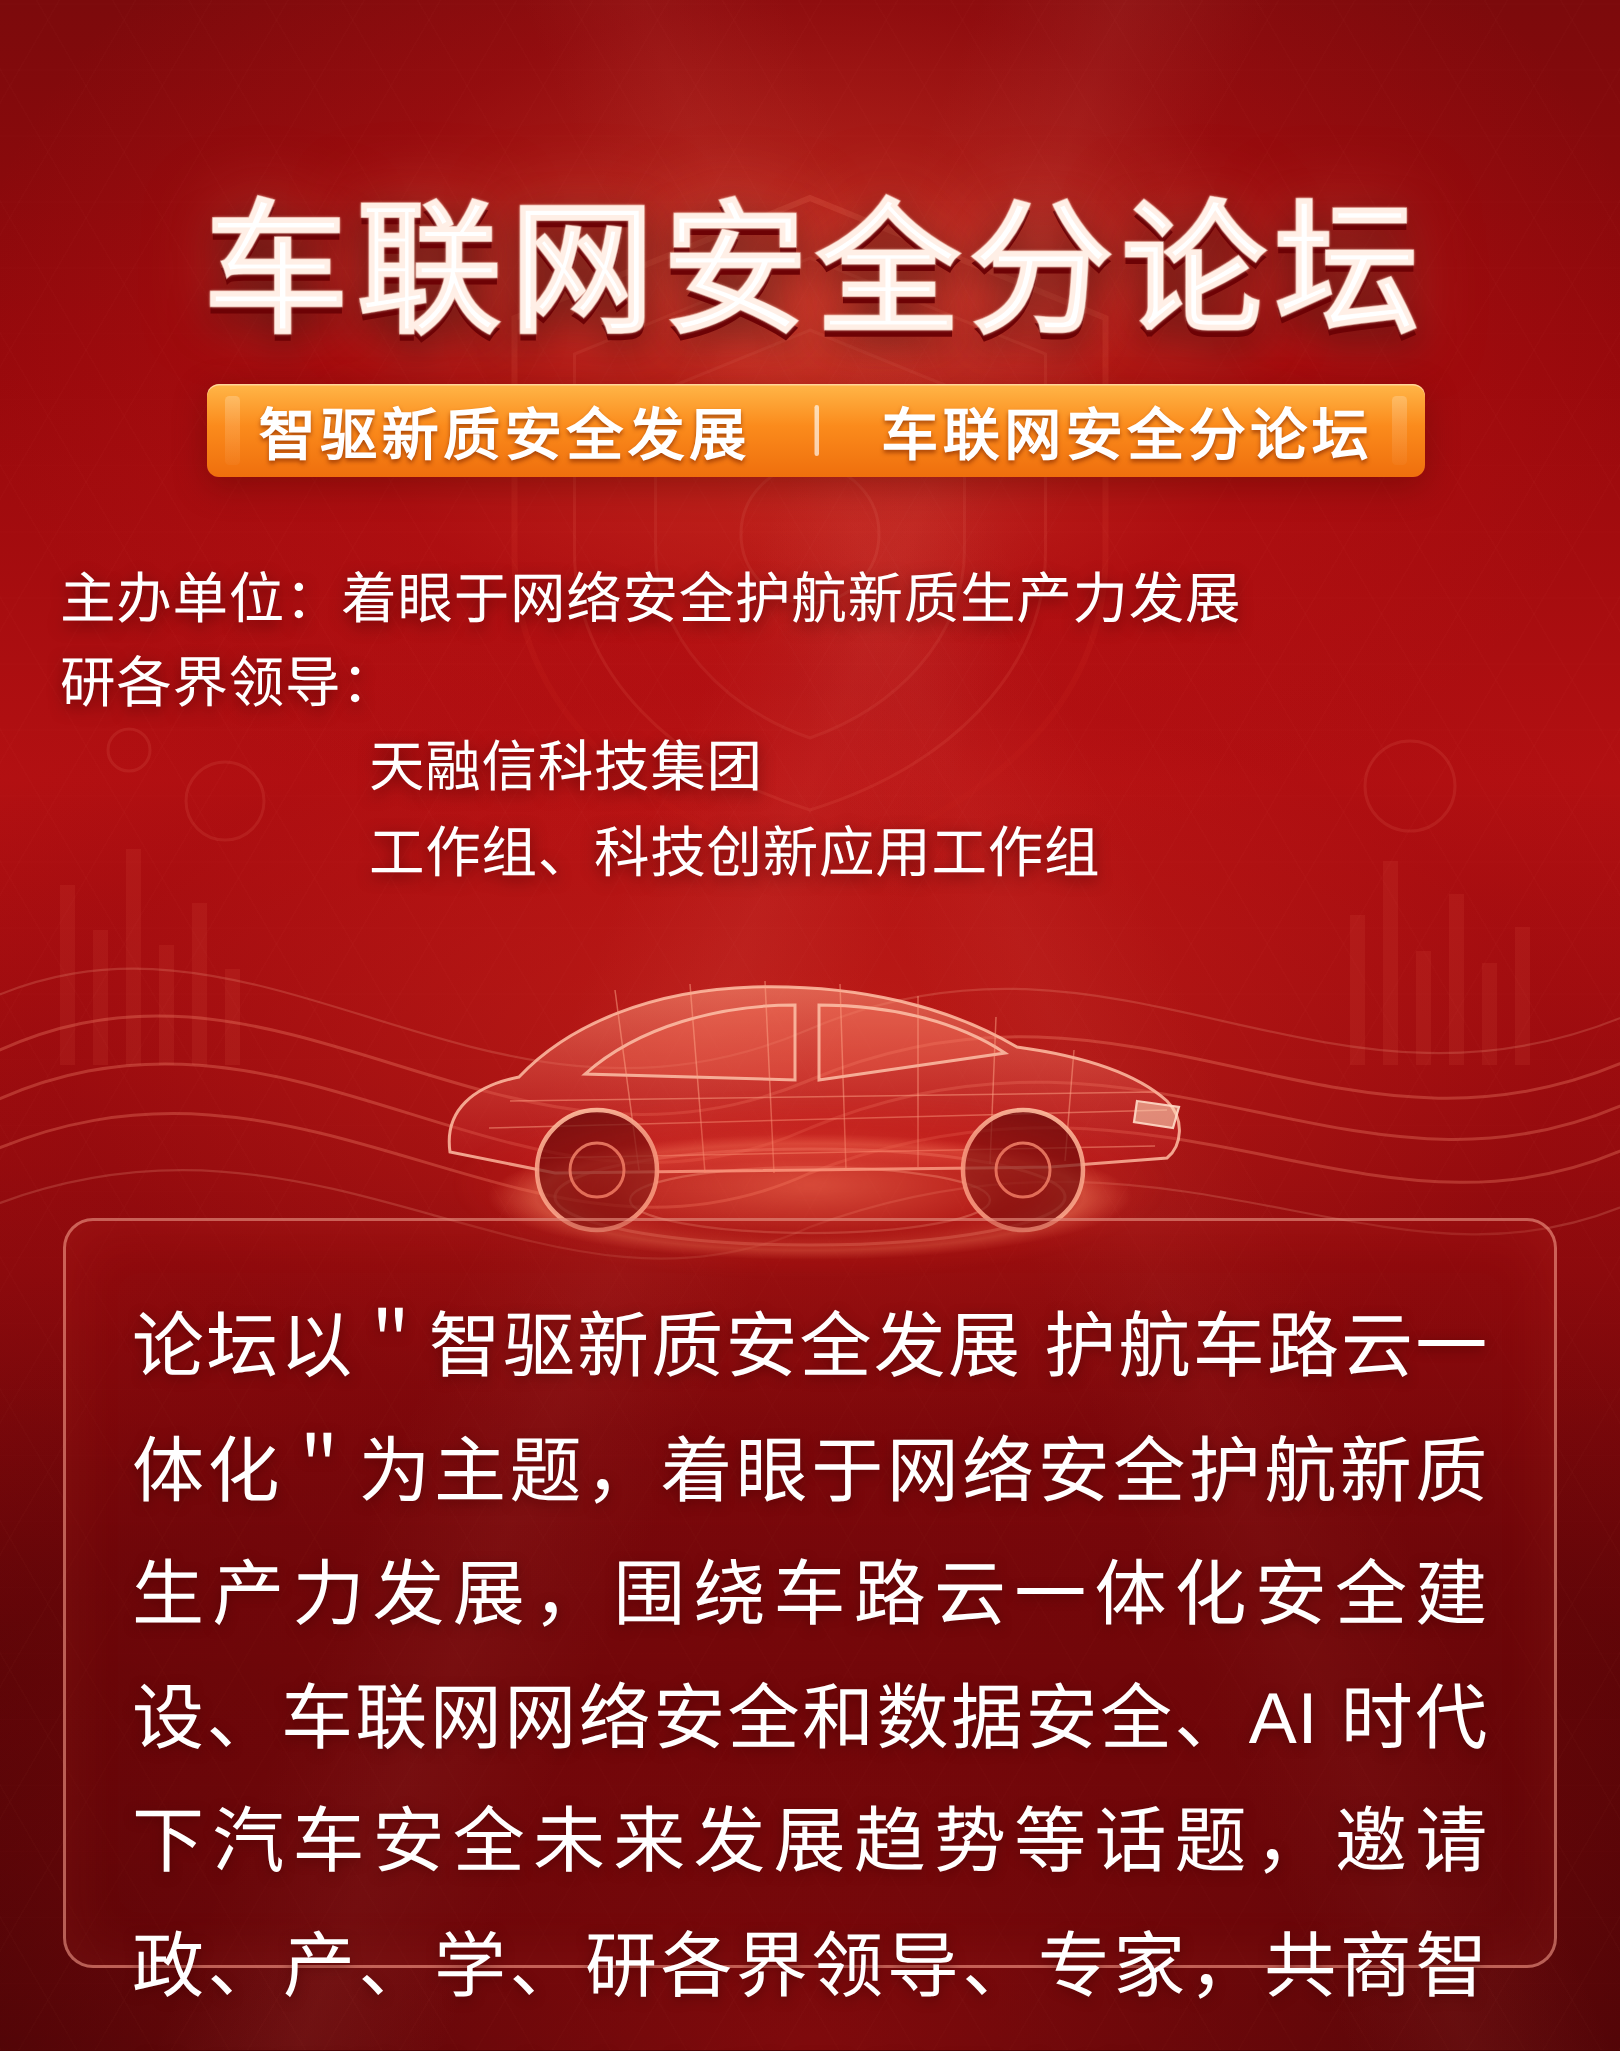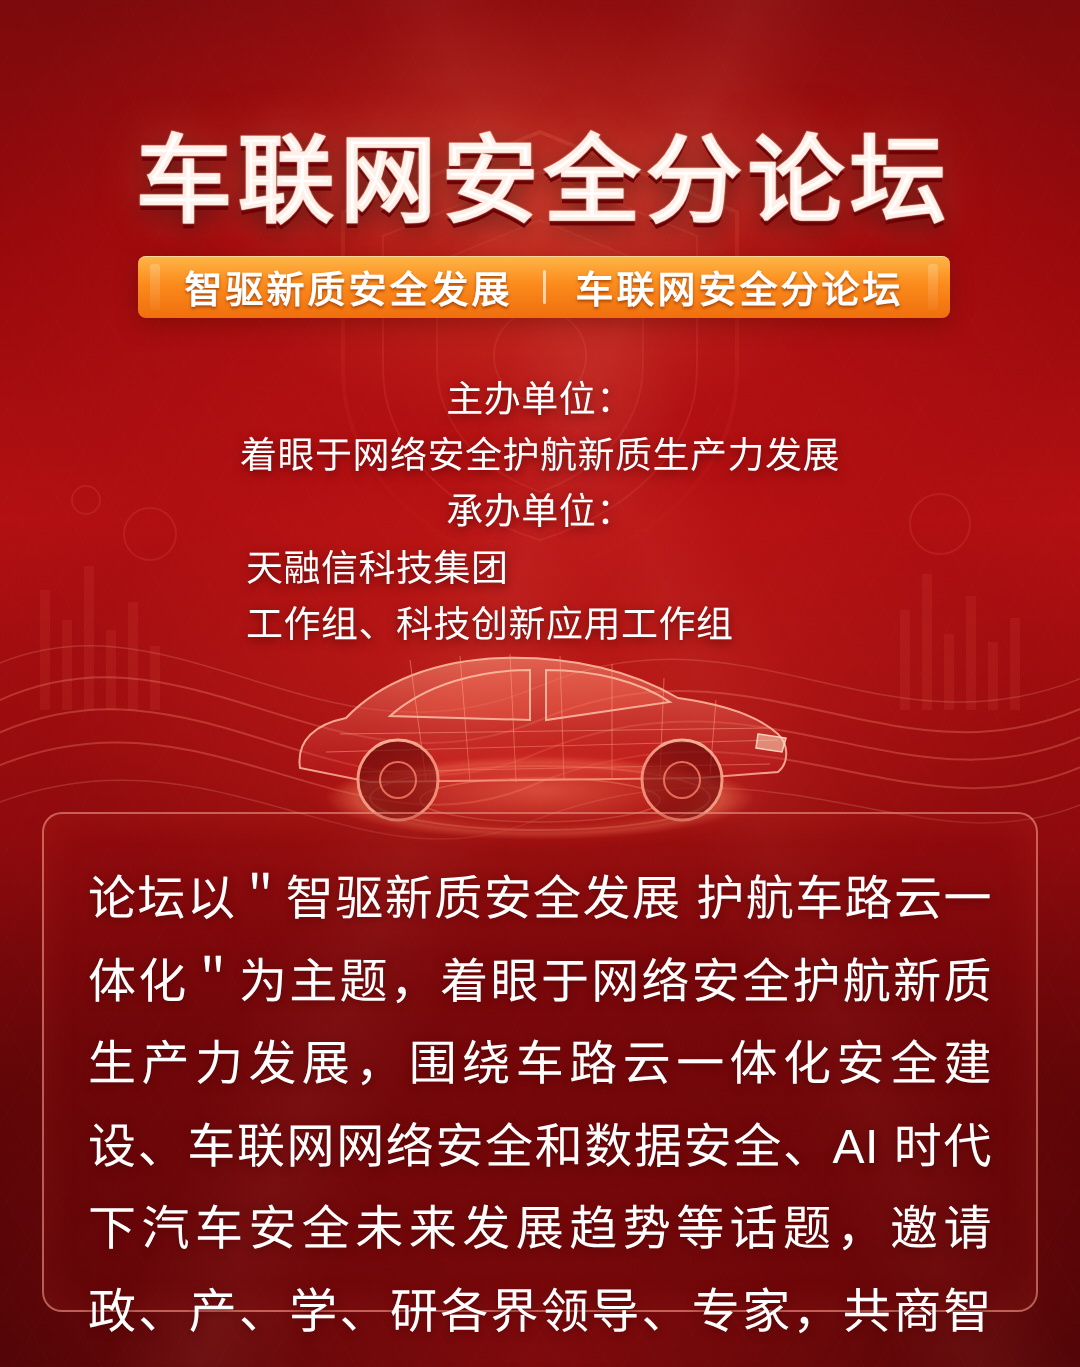--- a/index.html
+++ b/index.html
@@ -102,21 +102,21 @@
   .subtitle-bar {
     margin: 26px auto 0;
     width: 812px;
     height: 62px;
     border-radius: 8px;
     background: linear-gradient(180deg, #ffb648 0%, #fb8b1c 45%, #ef6f0d 100%);
     box-shadow: 0 6px 22px rgba(90,10,0,0.45), inset 0 1px 0 rgba(255,255,255,0.45);
     display: flex;
     align-items: center;
     justify-content: center;
-    gap: 30px;
+    gap: 42px;
     position: relative;
   }
   .subtitle-bar::before,
   .subtitle-bar::after {
     content: "";
     position: absolute;
     top: 8px;
     width: 10px;
     height: 46px;
     background: linear-gradient(180deg, rgba(255,255,255,0.6), rgba(255,255,255,0.1));
@@ -149,22 +149,21 @@
     right: 40px;
     color: #ffffff;
     font-size: 37px;
     line-height: 1.52;
     letter-spacing: 0.5px;
     text-shadow: 0 3px 10px rgba(70,0,0,0.7);
     font-weight: 500;
   }
   .org-row {
     display: flex;
-    align-items: center;
-    flex-direction: column;
+    align-items: flex-start;
   }
   .org-label { white-space: nowrap; }
   .org-value { }
   .org-cont {
     padding-left: 206px;
   }
 
   
   .car-stage {
     position: absolute;
@@ -272,21 +271,21 @@
       <span class="subtitle-text">车联网安全分论坛</span>
     </div>
   </div>
 
   <div class="org-block">
     <div class="org-row">
       <span class="org-label">主办单位：</span>
       <span class="org-value">着眼于网络安全护航新质生产力发展</span>
     </div>
     <div class="org-row">
-      <span class="org-label">承办单位：</span>
+      <span class="org-label">研各界领导：</span>
     </div>
     <div class="org-cont">天融信科技集团</div>
     <div class="org-cont">工作组、科技创新应用工作组</div>
   </div>
 
   <div class="car-stage">
     <div class="car-glow"></div>
     <svg width="620" height="230" viewBox="0 0 620 230" xmlns="http://www.w3.org/2000/svg">
       <defs>
         <linearGradient id="carbody" x1="0" y1="0" x2="0" y2="1">

